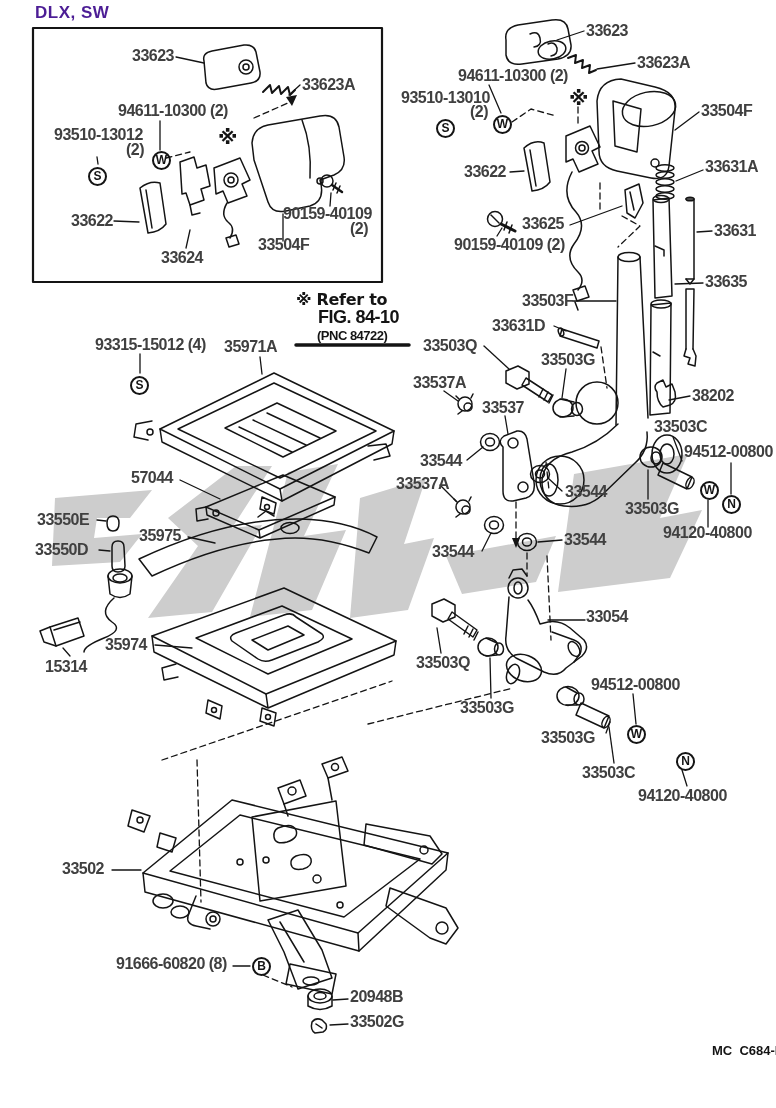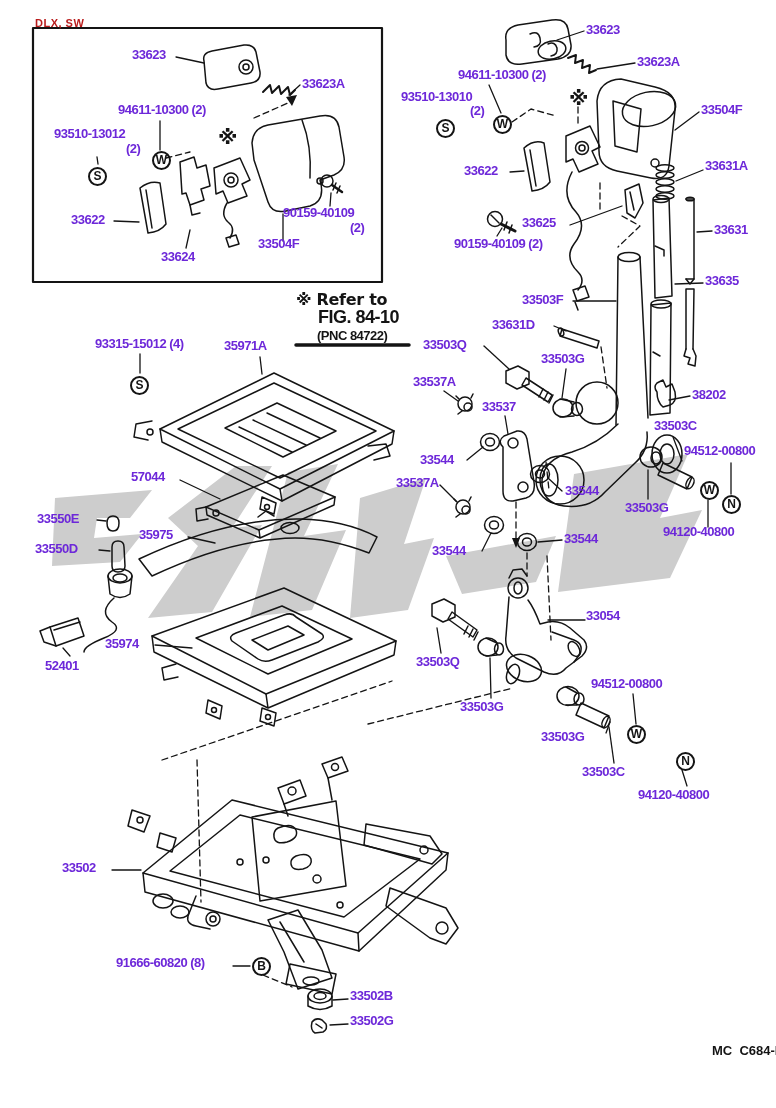--- a/index.html
+++ b/index.html
@@ -1,21 +1,21 @@
 <!DOCTYPE html>
 <html><head>
 <meta charset="utf-8">
 <style>
   html,body{margin:0;padding:0;background:#888;}
   .stage{position:relative;width:776px;height:1108px;background:#ffffff;overflow:hidden;
          font-family:"Liberation Sans",sans-serif;}
   .stage svg{position:absolute;left:0;top:0;}
-  .lbl{position:absolute;font-weight:bold;font-size:13px;line-height:1.05;color:#6d28d9;
+  .lbl{position:absolute;font-weight:bold;font-size:16px;line-height:1.05;color:#404040;
        letter-spacing:-0.5px;white-space:pre;}
-  .title{position:absolute;font-weight:bold;font-size:11px;color:#b91c1c;letter-spacing:0.5px;white-space:pre;margin-top:14px;}
+  .title{position:absolute;font-weight:bold;font-size:17px;color:#4c1d95;letter-spacing:0.5px;white-space:pre;}
   .footer{position:absolute;font-weight:bold;font-size:13px;color:#141414;white-space:pre;}
   .badge{position:absolute;width:19px;height:19px;box-sizing:border-box;border:2px solid #141414;
          border-radius:50%;font-weight:bold;font-size:12px;line-height:15px;text-align:center;color:#141414;}
   .ast{position:absolute;font-weight:bold;font-size:20px;line-height:1;color:#141414;
        font-family:"DejaVu Sans","Liberation Sans",sans-serif;}
   .note1{position:absolute;font-weight:bold;font-size:16px;color:#141414;white-space:pre;
          font-family:"DejaVu Sans","Liberation Sans",sans-serif;letter-spacing:-0.3px;}
   .note2{position:absolute;font-weight:bold;font-size:18px;color:#141414;letter-spacing:-0.5px;white-space:pre;}
   .note3{position:absolute;font-weight:bold;font-size:13px;color:#141414;letter-spacing:-0.5px;white-space:pre;}
 </style>
@@ -394,25 +394,25 @@
   <div class="lbl" style="left:625px;top:501px">33503G</div>
   <div class="lbl" style="left:37px;top:512px">33550E</div>
   <div class="lbl" style="left:139px;top:528px">35975</div>
   <div class="lbl" style="left:663px;top:525px">94120-40800</div>
   <div class="lbl" style="left:35px;top:542px">33550D</div>
   <div class="lbl" style="left:432px;top:544px">33544</div>
   <div class="lbl" style="left:564px;top:532px">33544</div>
   <div class="lbl" style="left:586px;top:609px">33054</div>
   <div class="lbl" style="left:105px;top:637px">35974</div>
   <div class="lbl" style="left:416px;top:655px">33503Q</div>
-  <div class="lbl" style="left:45px;top:659px">52401</div>
+  <div class="lbl" style="left:45px;top:659px">15314</div>
   <div class="lbl" style="left:591px;top:677px">94512-00800</div>
   <div class="lbl" style="left:460px;top:700px">33503G</div>
   <div class="lbl" style="left:541px;top:730px">33503G</div>
   <div class="lbl" style="left:582px;top:765px">33503C</div>
   <div class="lbl" style="left:638px;top:788px">94120-40800</div>
 
   <div class="lbl" style="left:62px;top:861px">33502</div>
   <div class="lbl" style="left:116px;top:956px">91666-60820 (8)</div>
-  <div class="lbl" style="left:350px;top:989px">33502B</div>
+  <div class="lbl" style="left:350px;top:989px">20948B</div>
   <div class="lbl" style="left:350px;top:1014px">33502G</div>
 
 </div>
 
 </body></html>

